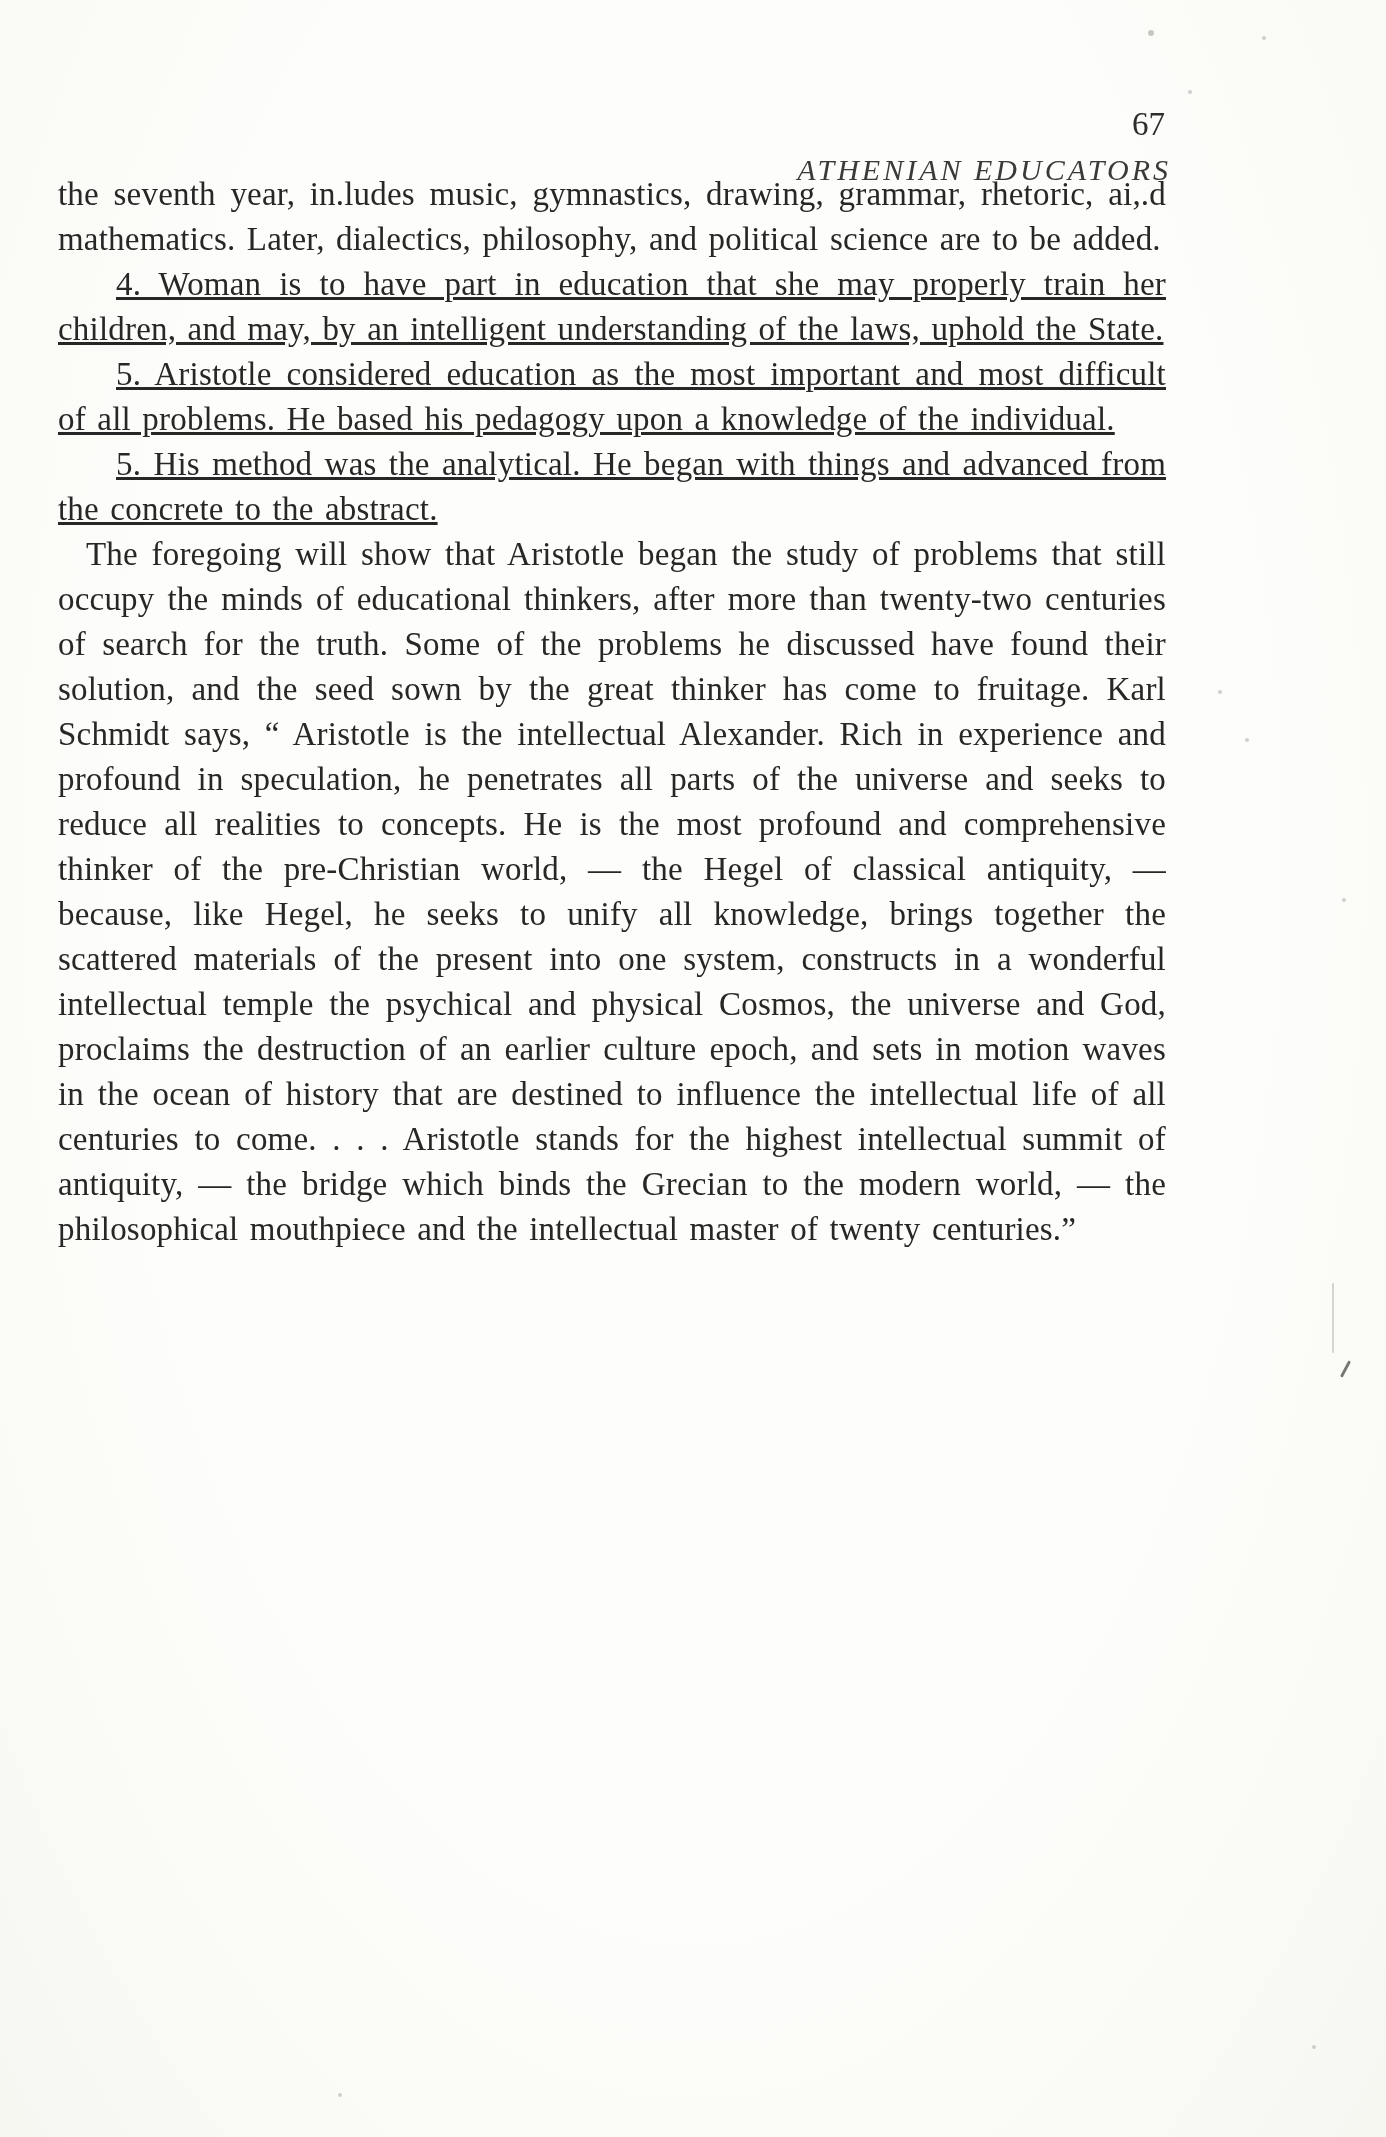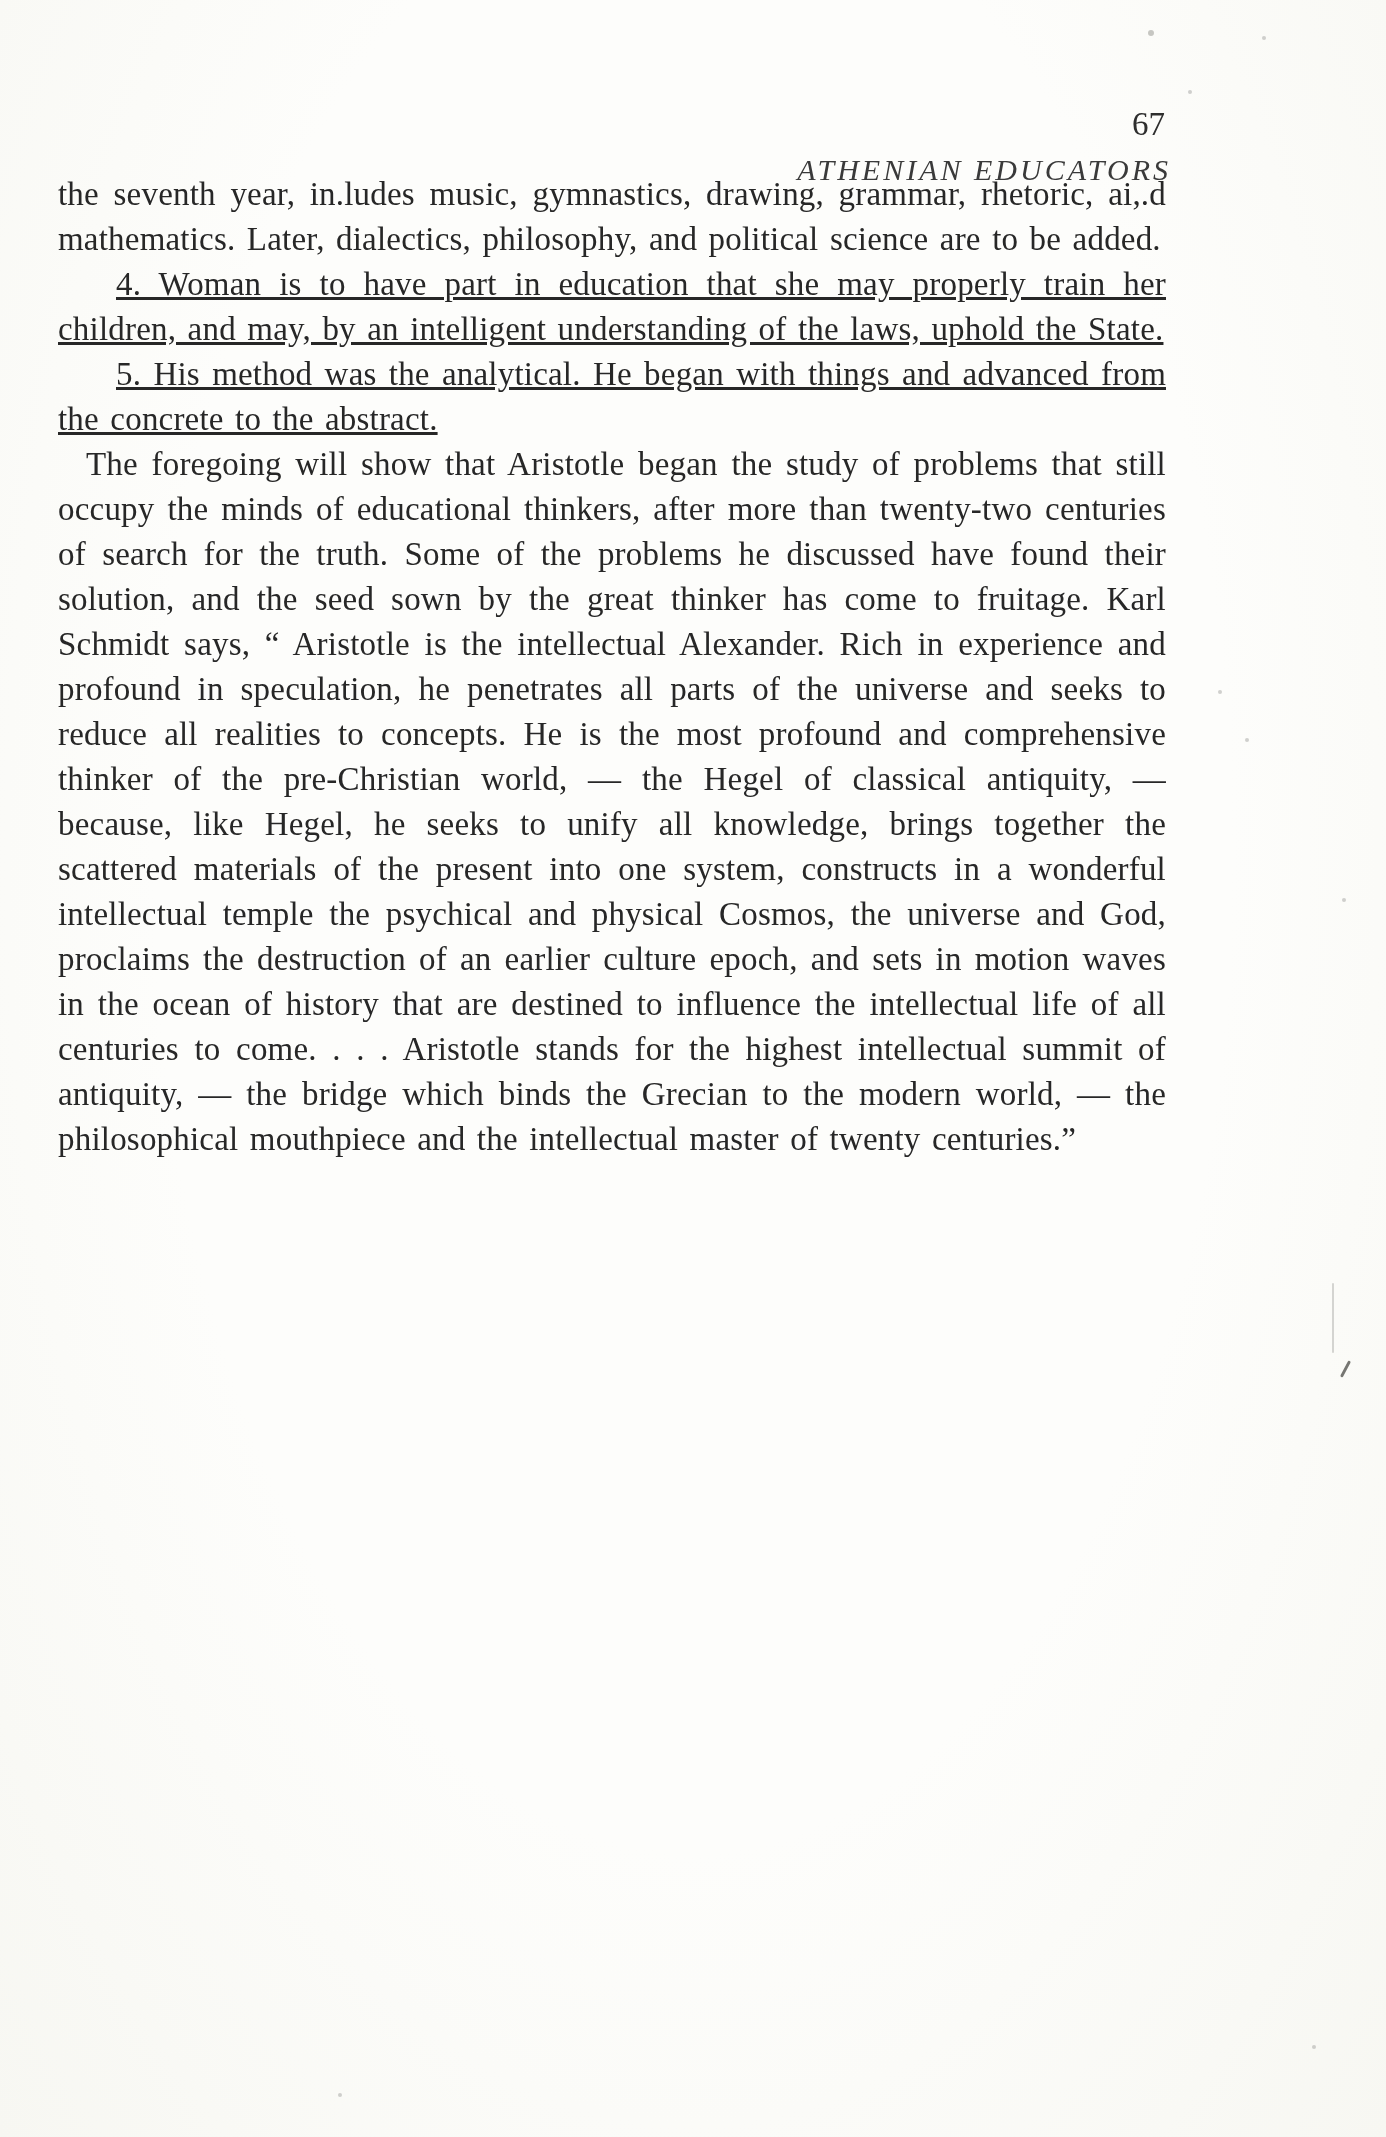--- a/index.html
+++ b/index.html
@@ -102,20 +102,21 @@
 <div class="page">
 
   <div class="running-head">
     <div class="head-title">ATHENIAN EDUCATORS</div>
     <div class="head-page-num">67</div>
   </div>
 
   <div class="body-text">
     <p>the seventh year, in.ludes music, gymnastics, drawing, grammar, rhetoric, ai,.d mathematics. Later, dialectics, philosophy, and political science are to be added.</p>
     <p class="indent-num">4. Woman is to have part in education that she may properly train her children, and may, by an intelligent understanding of the laws, uphold the State.</p>
+    <p class="indent-num">5. Aristotle considered education as the most important and most difficult of all problems. He based his pedagogy upon a knowledge of the individual.</p>
     <p class="indent-num">5. His method was the analytical. He began with things and advanced from the concrete to the abstract.</p>
     <p class="indent-sm">The foregoing will show that Aristotle began the study of problems that still occupy the minds of educational thinkers, after more than twenty-two centuries of search for the truth. Some of the problems he discussed have found their solution, and the seed sown by the great thinker has come to fruitage. Karl Schmidt says, “ Aristotle is the intellectual Alexander. Rich in experience and profound in speculation, he penetrates all parts of the universe and seeks to reduce all realities to concepts. He is the most profound and comprehensive thinker of the pre-Christian world, — the Hegel of classical antiquity, — because, like Hegel, he seeks to unify all knowledge, brings together the scattered materials of the present into one system, constructs in a wonderful intellectual temple the psychical and physical Cosmos, the universe and God, proclaims the destruction of an earlier culture epoch, and sets in motion waves in the ocean of history that are destined to influence the intellectual life of all centuries to come. . . . Aristotle stands for the highest intellectual summit of antiquity, — the bridge which binds the Grecian to the modern world, — the philosophical mouthpiece and the intellectual master of twenty centuries.”</p>
   </div>
 
   <div class="artifact dot" style="left:1148px; top:30px;"></div>
   <div class="artifact tiny-dot" style="left:1262px; top:36px;"></div>
   <div class="artifact tiny-dot" style="left:1188px; top:90px;"></div>
   <div class="artifact tiny-dot" style="left:1218px; top:690px;"></div>
   <div class="artifact tiny-dot" style="left:1245px; top:738px;"></div>
   <div class="artifact tiny-dot" style="left:1342px; top:898px;"></div>

